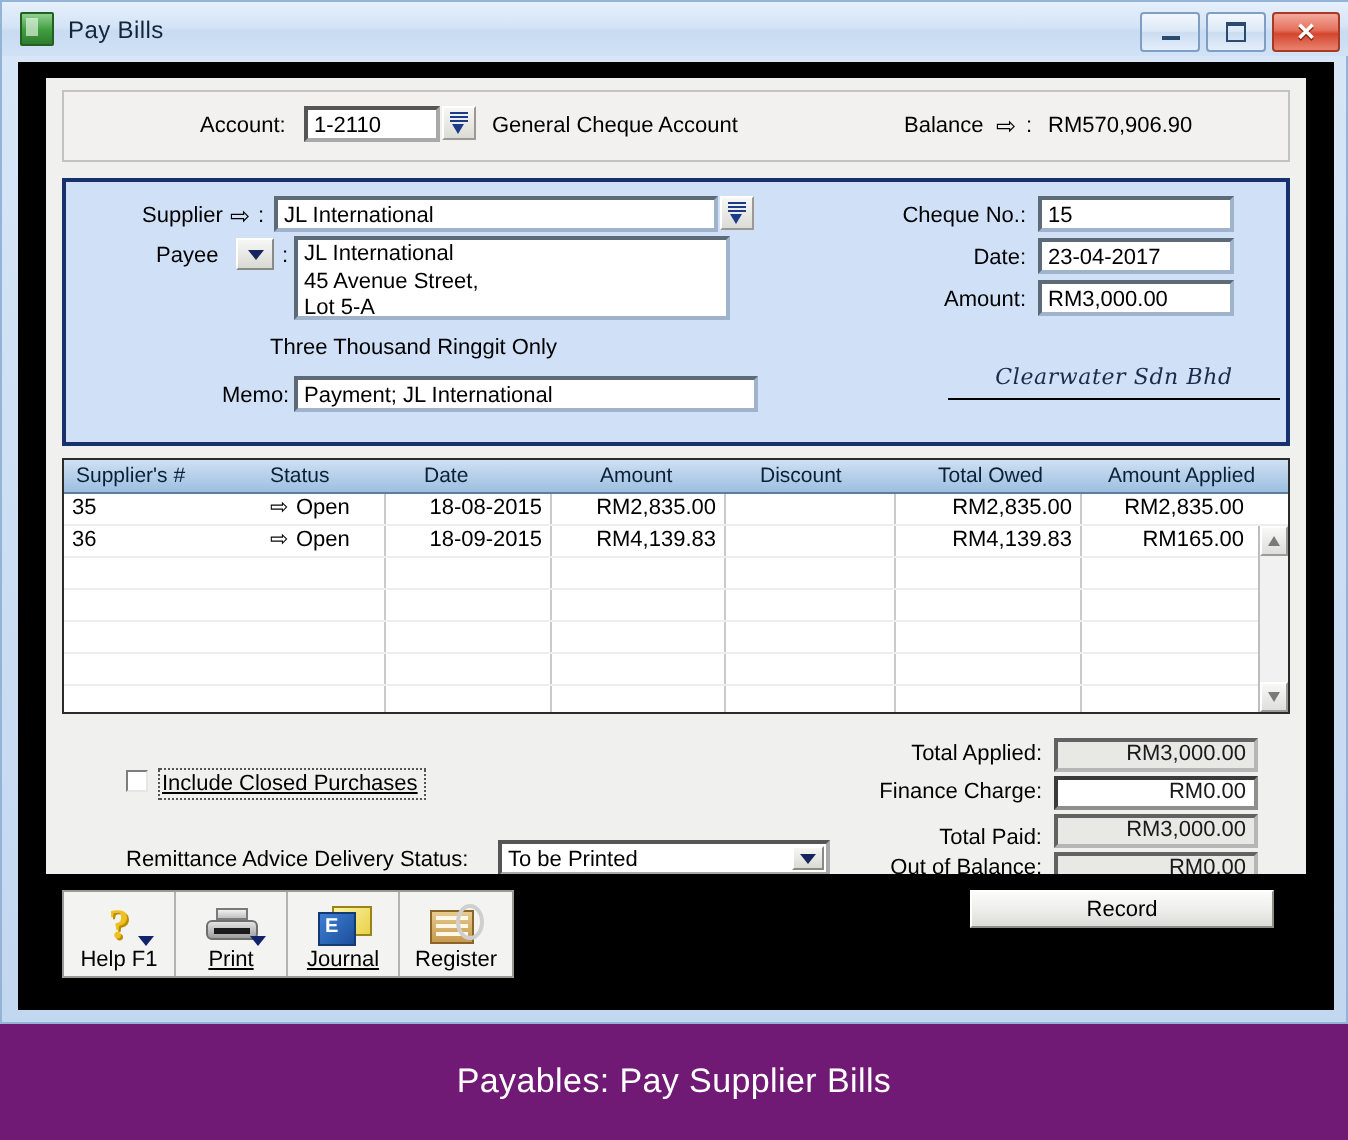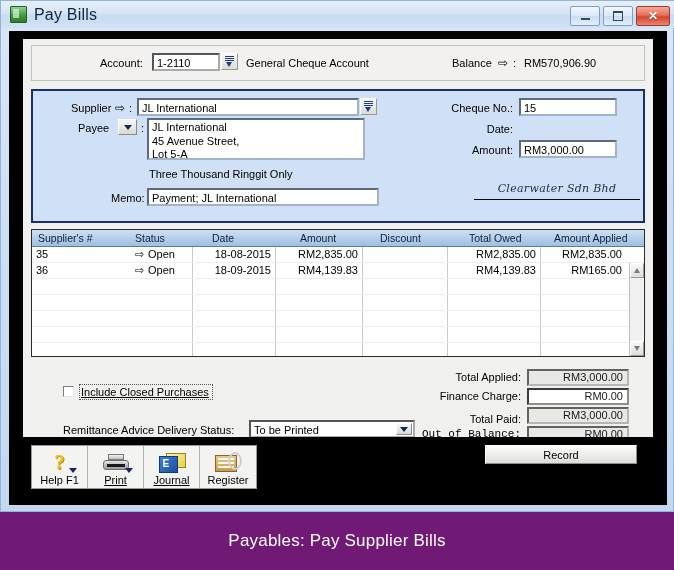--- a/index.html
+++ b/index.html
@@ -25,21 +25,21 @@
   }
   .title-icon{
     width:15px;height:15px;margin-left:9px;margin-right:7px;
     background:linear-gradient(to bottom,#8fd18f 0%,#3f9c3f 55%,#2e7d2e 100%);
     border:1px solid #236123;border-radius:1px;position:relative;
   }
   .title-icon:after{
     content:"";position:absolute;left:2px;top:2px;width:6px;height:9px;
     background:#eaf7ea;opacity:.65;
   }
-  .title-text{font-size:16px;color:#10263d;letter-spacing:.2px;}
+  .title-text{font-size:12px;color:#10263d;letter-spacing:.2px;}
   .winbtns{position:absolute;right:5px;top:5px;display:flex;gap:3px;}
   .wb{
     width:28px;height:18px;border:1px solid #7e9ec4;border-radius:2px;
     background:linear-gradient(to bottom,#f2f7fd 0%,#dbe8f6 48%,#cbdcf0 52%,#e3eefb 100%);
     display:flex;align-items:center;justify-content:center;
   }
   .wb.close{
     width:32px;
     background:linear-gradient(to bottom,#f3a99c 0%,#e4705c 45%,#d4462f 55%,#e8836f 100%);
     border-color:#a63a23;
@@ -118,21 +118,21 @@
     border:1px solid #8a8a84;border-top-color:#fff;border-left-color:#fff;
     display:flex;align-items:center;justify-content:center;
   }
   .caret{width:0;height:0;border-left:4px solid transparent;border-right:4px solid transparent;border-top:5px solid #17255e;}
   .payee-colon{position:absolute;left:108px;top:31px;}
   .payee-box{
     position:absolute;left:114px;top:27px;width:218px;height:42px;
     background:#fff;border:2px inset #9fb4cc;box-sizing:border-box;
     padding:1px 3px;font-size:11px;line-height:13.5px;
   }
-  .words{position:absolute;left:116px;top:77px;font-size:11px;text-align:right;}
+  .words{position:absolute;left:102px;top:77px;font-size:11px;text-align:right;}
   .memo-label{position:absolute;left:78px;top:101px;}
   .memo-field{
     position:absolute;left:114px;top:97px;width:232px;height:18px;
     background:#fff;border:2px inset #9fb4cc;box-sizing:border-box;
     padding:1px 3px;font-size:11px;line-height:14px;
   }
   .r-label{position:absolute;font-size:11px;text-align:right;width:90px;}
   .r-field{
     position:absolute;background:#fff;border:2px inset #9fb4cc;box-sizing:border-box;
     width:98px;height:18px;padding:1px 3px;font-size:11px;line-height:14px;
@@ -340,20 +340,21 @@
 Lot 5-A</div>
 
         <div class="words">Three Thousand Ringgit Only</div>
 
         <div class="lbl memo-label">Memo:</div>
         <div class="memo-field">Payment; JL International</div>
 
         <div class="r-label chq-l">Cheque No.:</div>
         <div class="r-field chq-f">15</div>
         <div class="r-label date-l">Date:</div>
+        <div class="r-field date-f">23-04-2017</div>
         <div class="r-label amt-l">Amount:</div>
         <div class="r-field amt-f">RM3,000.00</div>
 
         <div class="sign">Clearwater Sdn Bhd</div>
         <div class="signline"></div>
       </div>
 
       <div class="grid">
         <div class="grid-head">
           <span style="left:6px;">Supplier's #</span>
@@ -421,21 +422,21 @@
             <span class="caret"></span>
           </span>
       </div>
 
       <div class="tot-l" style="left:388px;top:332px;">Total Applied:</div>
       <div class="tot-f" style="left:504px;top:330px;">RM3,000.00</div>
       <div class="tot-l" style="left:388px;top:351px;">Finance Charge:</div>
       <div class="tot-f edit" style="left:504px;top:349px;">RM0.00</div>
       <div class="tot-l" style="left:388px;top:374px;">Total Paid:</div>
       <div class="tot-f" style="left:504px;top:368px;">RM3,000.00</div>
-      <div class="tot-l" style="left:388px;top:389px;font-family:Liberation Mono, monospace;">Out of Balance:</div>
+      <div class="tot-l" style="left:388px;top:389px;">Out of Balance:</div>
       <div class="tot-f" style="left:504px;top:387px;">RM0.00</div>
 
       <div class="payall">
         <span class="gear"></span>
         <span>Pay All</span>
       </div>
 
       <div class="btmbar">
         <div class="tbgroup">
           <div class="tbbtn">

